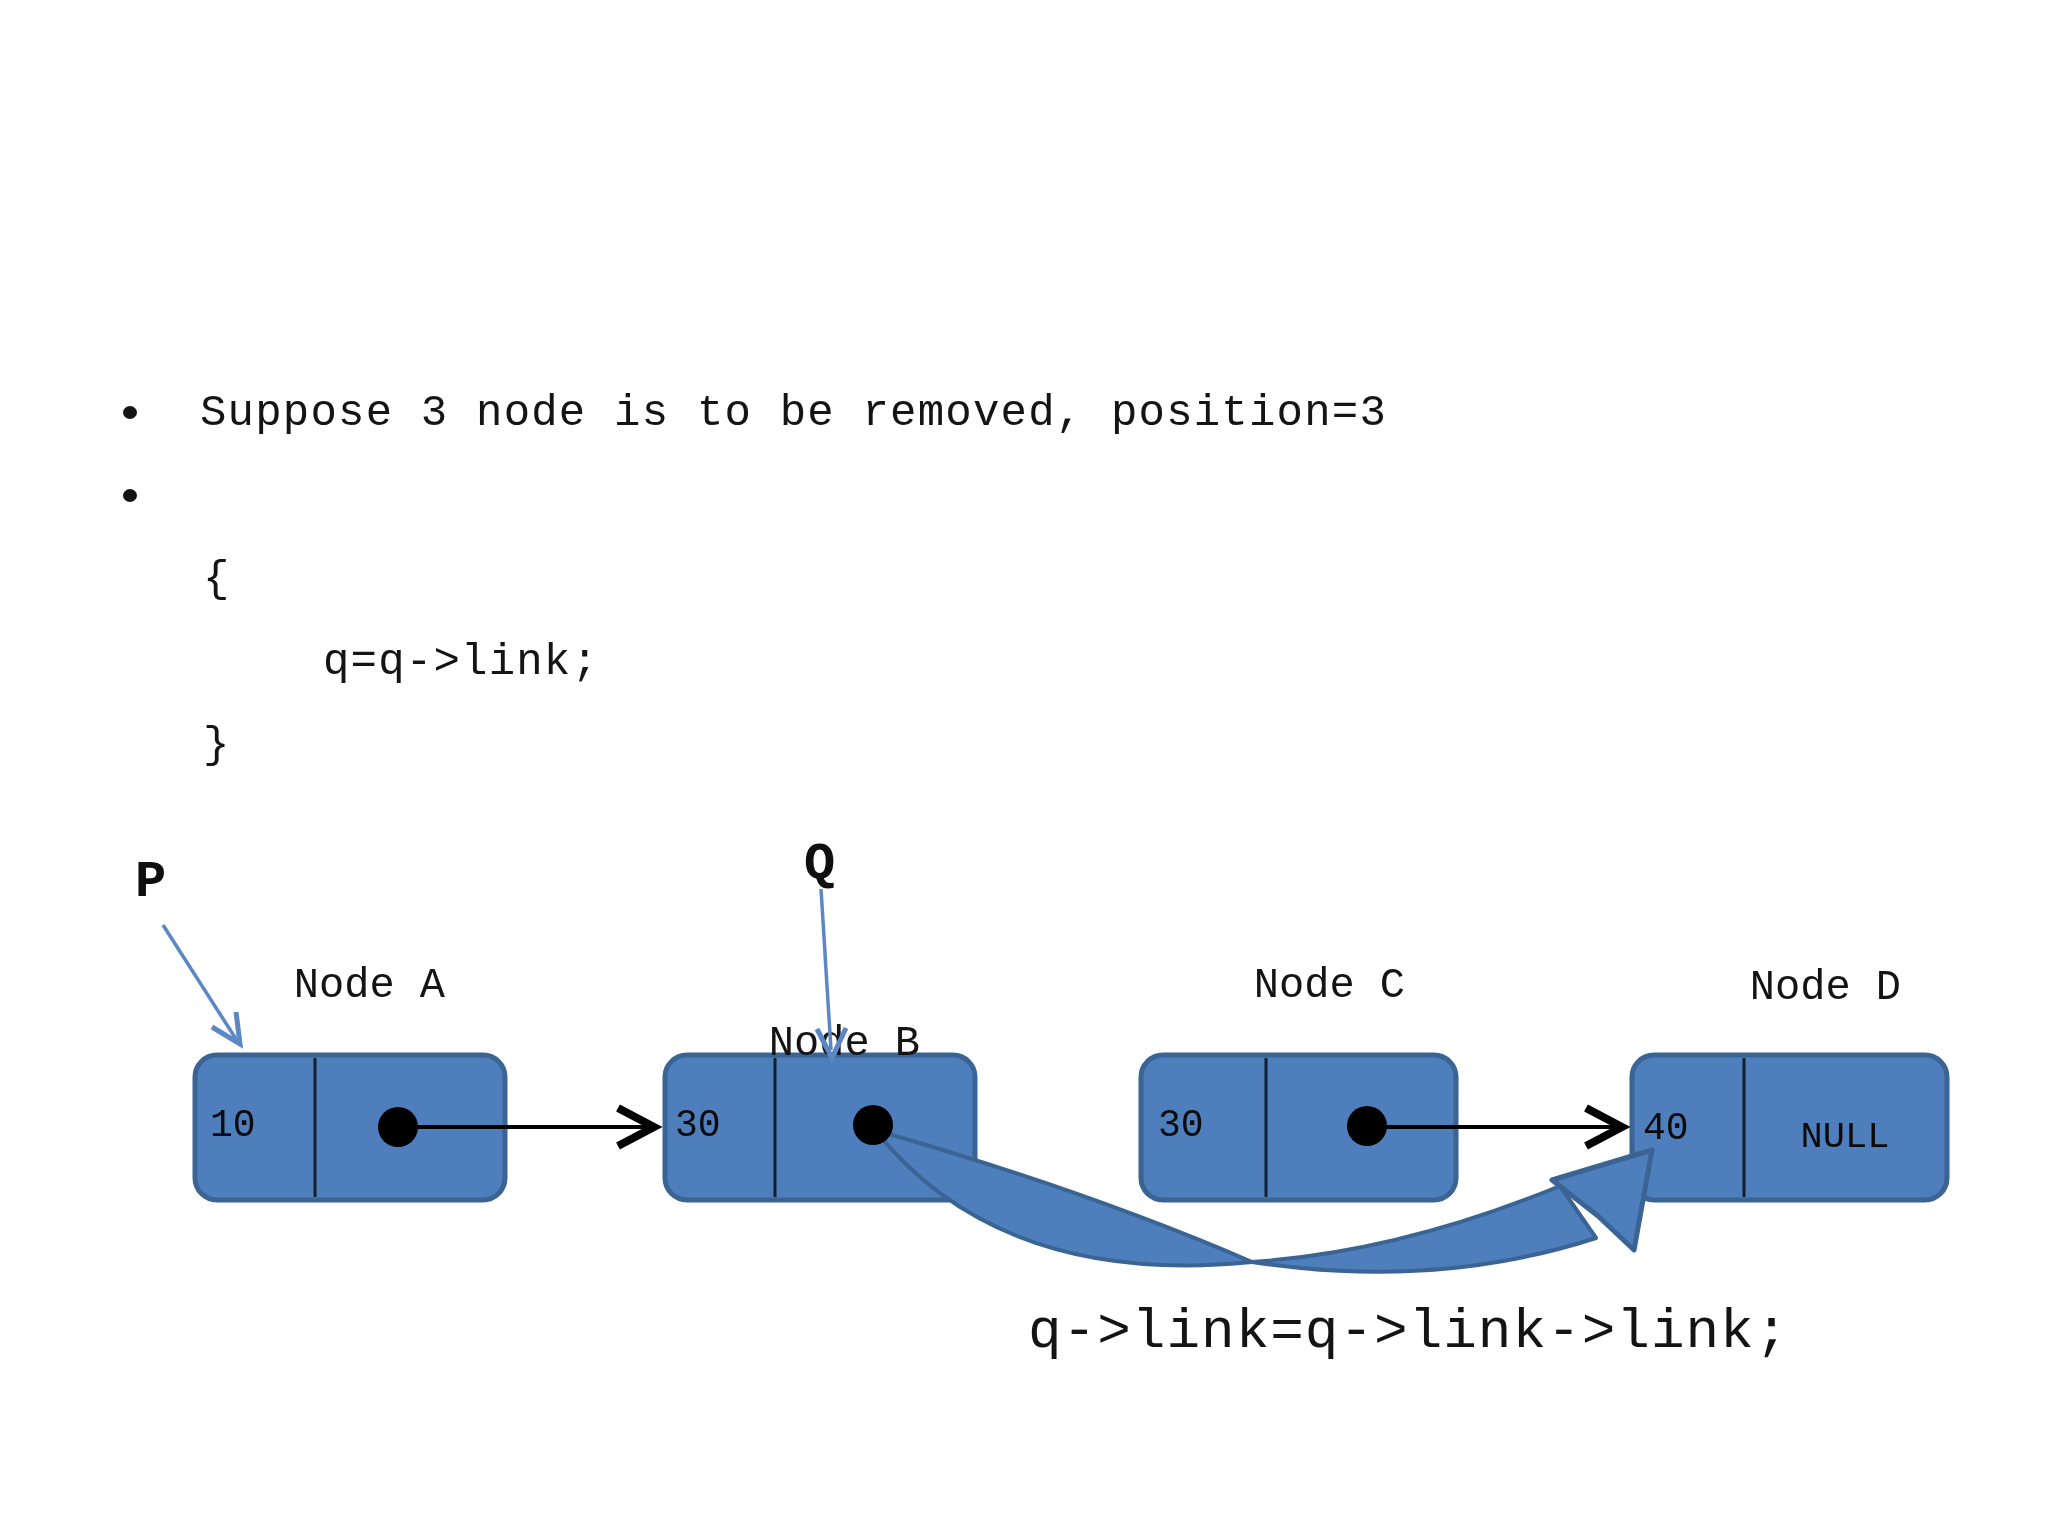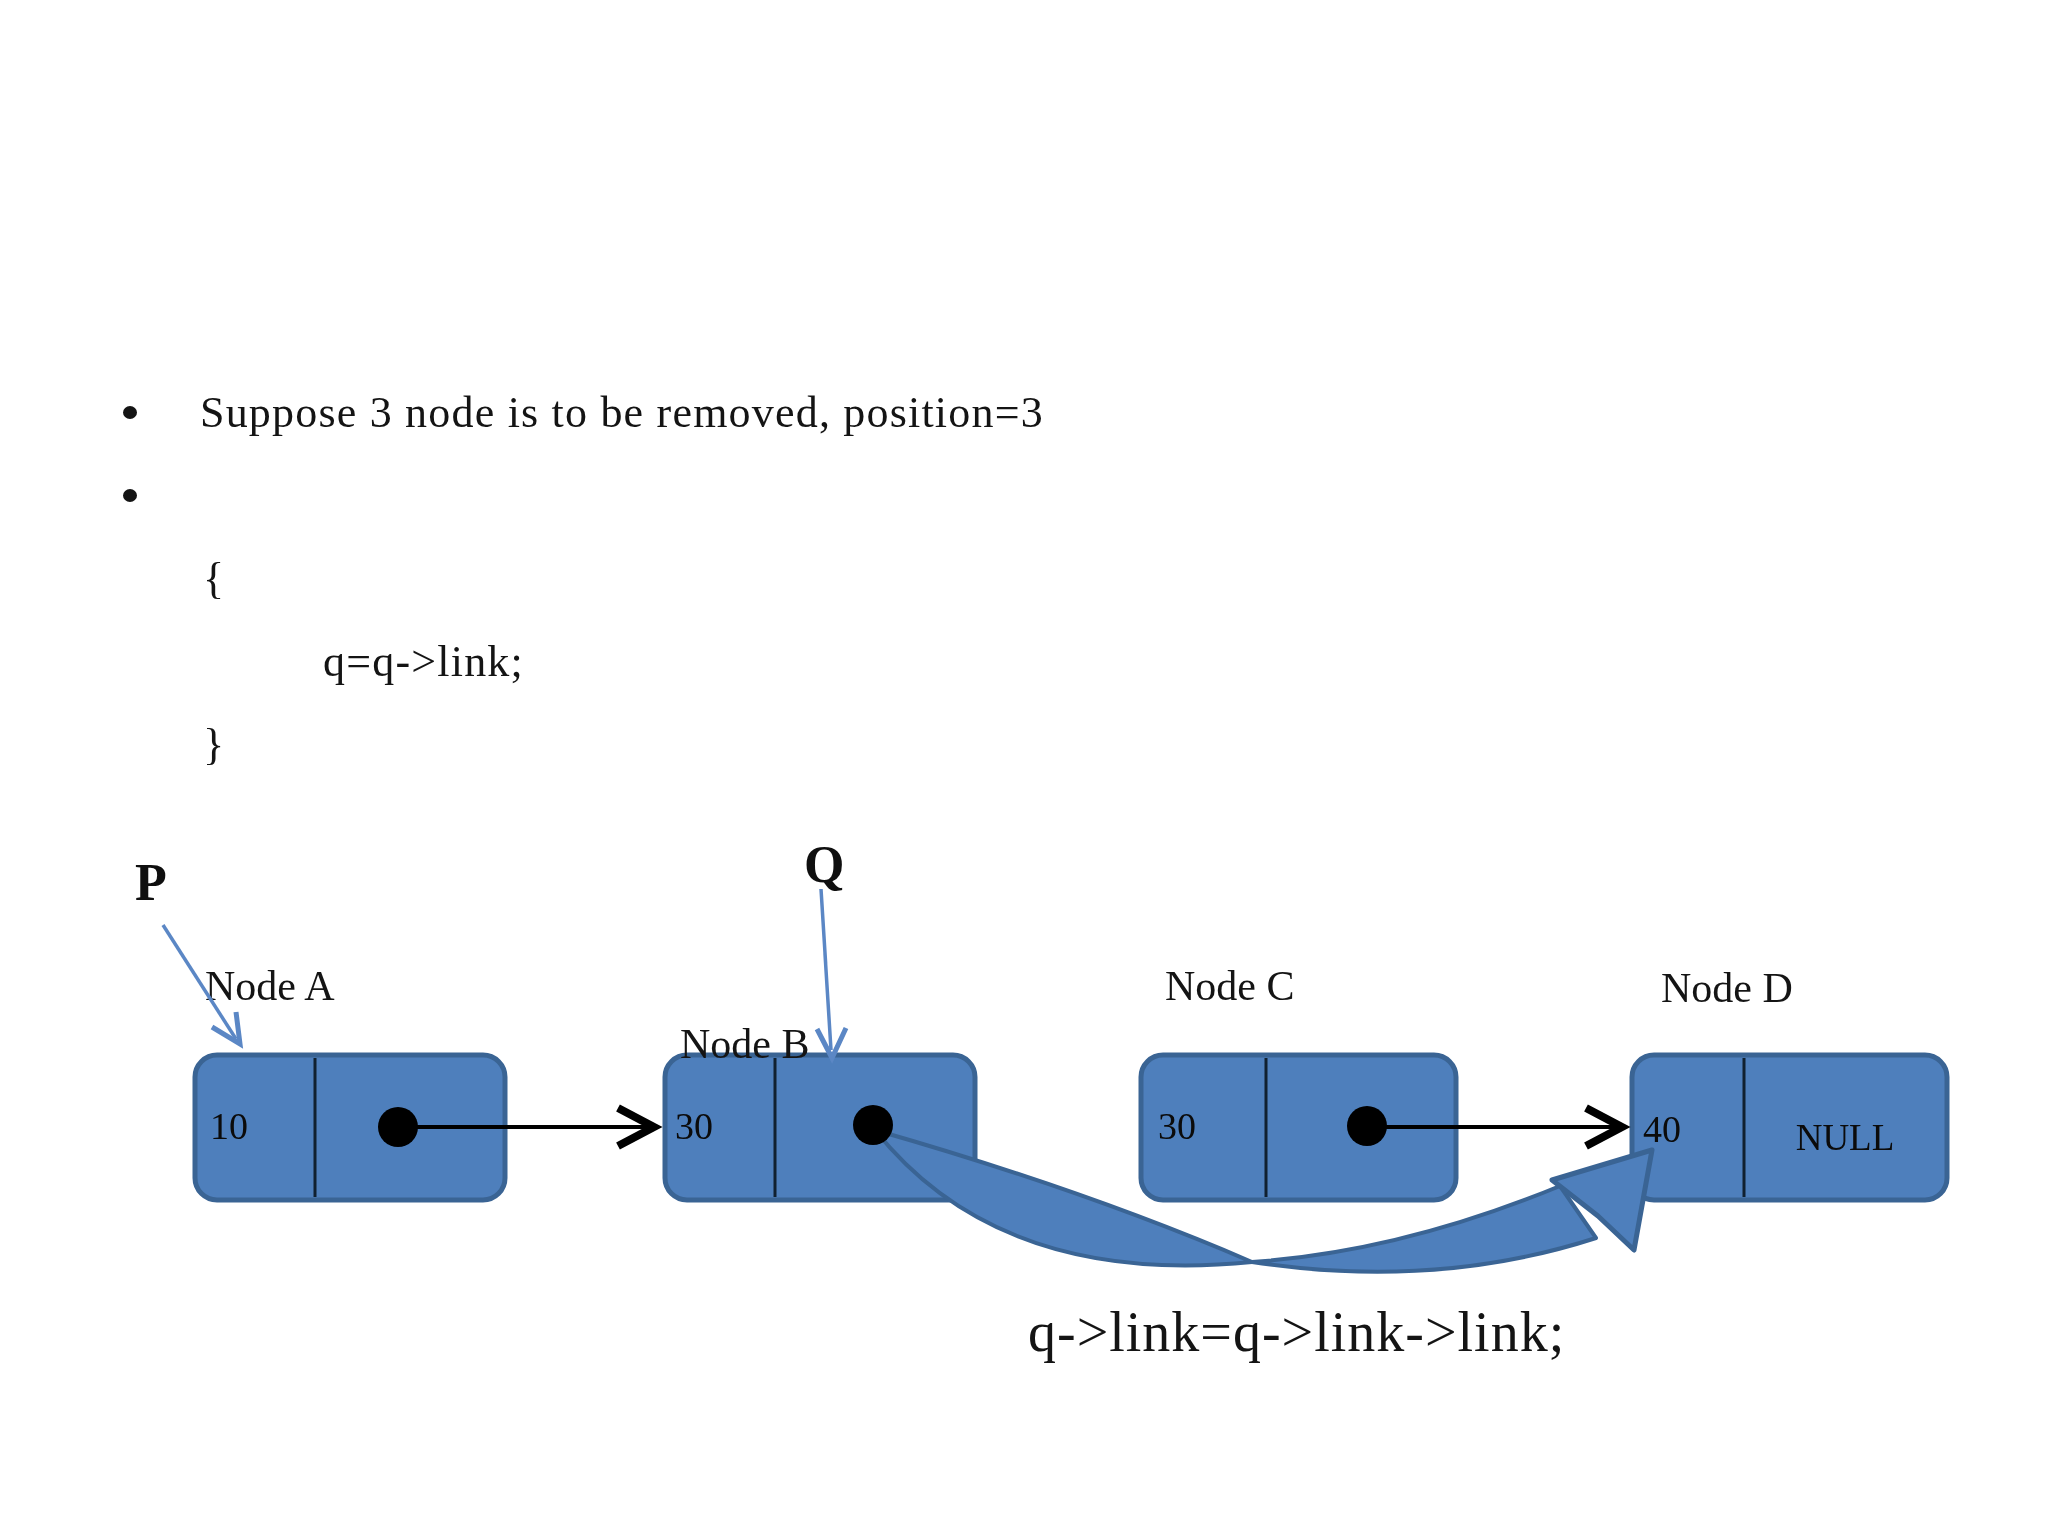--- a/index.html
+++ b/index.html
@@ -1,32 +1,32 @@
 <!DOCTYPE html>
 <html><head>
 <meta charset="utf-8">
 <style>
   html,body{margin:0;padding:0;background:#e9e9e9;}
   .slide{
     position:relative;
     width:2048px;height:1536px;
     background:#ffffff;
-    font-family:Liberation Serif, serif;
+    font-family:Liberation Mono, monospace;
     color:#141414;
     overflow:hidden;
   }
   svg.layer{position:absolute;left:0;top:0;pointer-events:none;}
   .txt{position:absolute;white-space:pre;}
   .code-line{font-size:44px;line-height:54px;letter-spacing:1.2px;color:#141414;}
   .bullet-dot{
     position:absolute;width:14px;height:13px;border-radius:50%;
     background:#141414;
   }
   .ptr-label{font-size:52px;font-weight:bold;color:#0f0f0f;}
-  .node-label{font-size:42px;width:240px;text-align:left;color:#141414;}
+  .node-label{font-size:42px;width:240px;text-align:right;color:#141414;}
   .node-value{font-size:38px;width:90px;text-align:left;color:#0b0b0b;}
   .null-text{font-size:37px;width:170px;text-align:center;color:#0b0b0b;}
   .caption{font-size:56px;letter-spacing:1px;color:#141414;}
 </style>
 </head>
 <body>
 
 <div class="slide">
 
   <svg class="layer" width="2048" height="1536">

